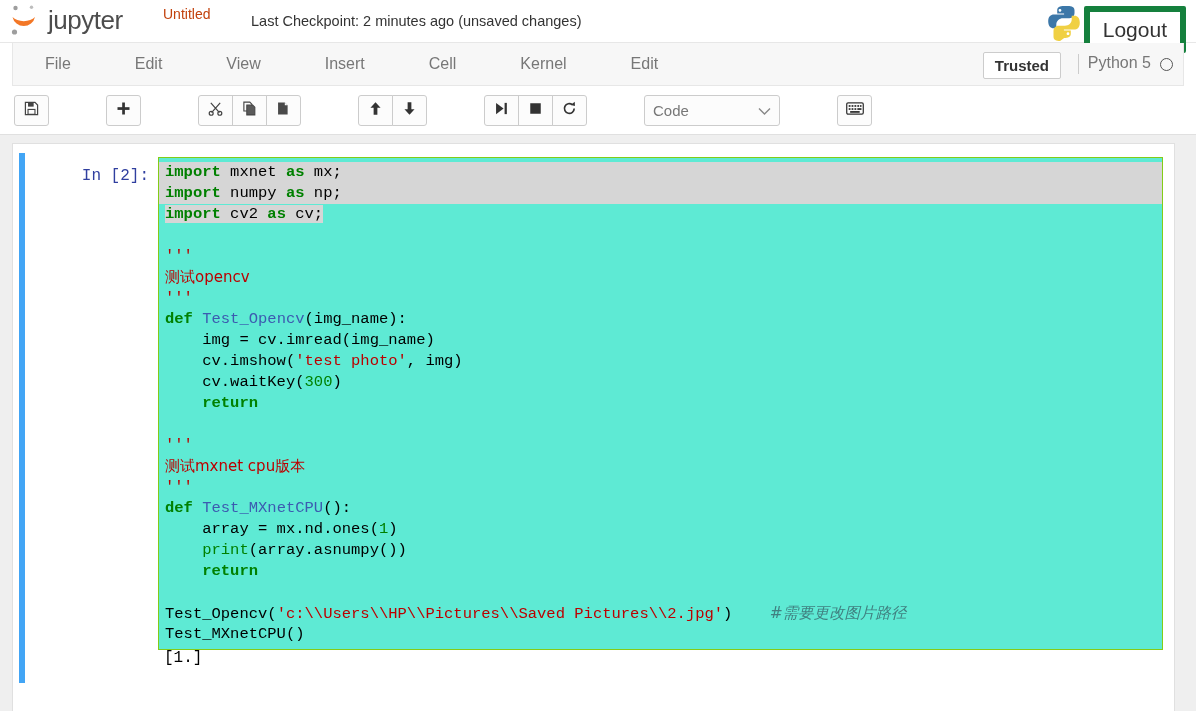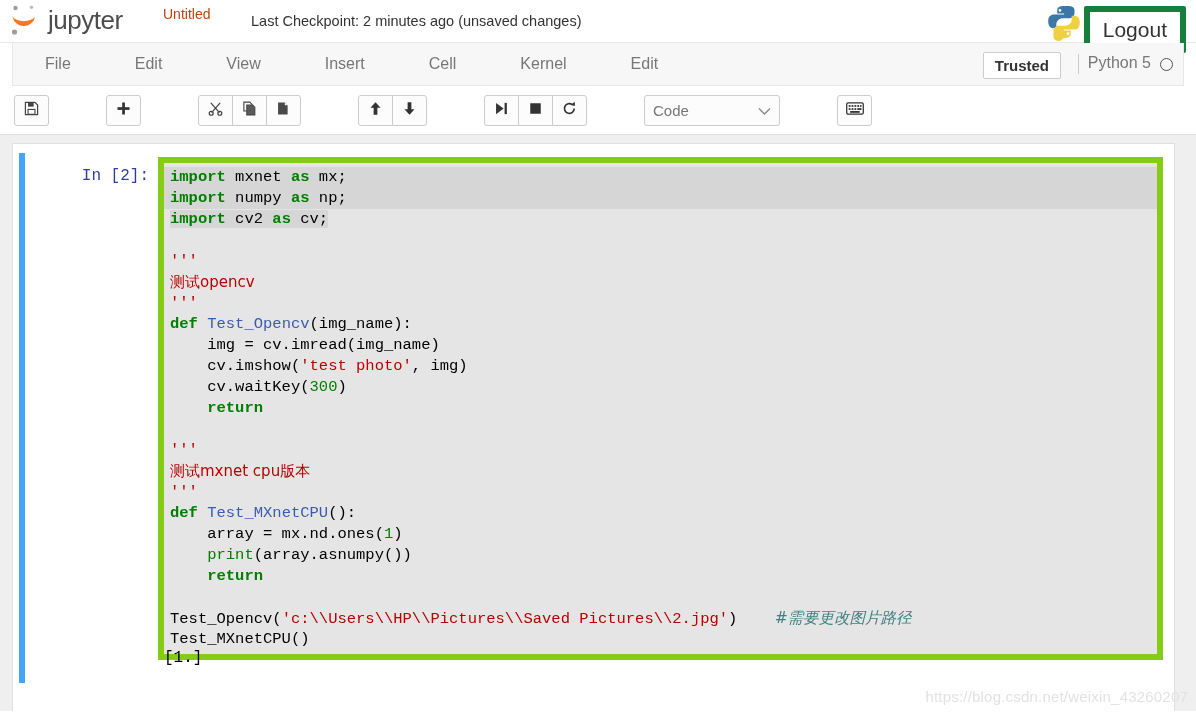--- a/index.html
+++ b/index.html
@@ -146,22 +146,22 @@
   .prompt {
     position: absolute; left: 50px; top: 14px;
     width: 80px; text-align: right;
     font-family: "Liberation Mono", monospace;
     font-size: 16px; color: #303f9f;
     white-space: pre;
   }
   .input-area {
     position: absolute; left: 139px; top: 4px;
     width: 1005px;
-    background: #e5e5e5;
-    border: 6px solid #84cc16;
+    background: #5eead4;
+    border: 1px solid #84cc16;
     padding: 4px 0 4px 0;
   }
   .code {
     font-family: "Liberation Mono", monospace;
     font-size: 15.5px;
     line-height: 21px;
     color: #000000;
     white-space: pre;
     padding-left: 6px;
   }
@@ -378,14 +378,13 @@
       <div class="prompt">In [2]:</div>
 
       <div class="input-area">
         <div class="code"><span class="ln sel-full"><span class="kw">import</span> mxnet <span class="kw">as</span> mx;</span><span class="ln sel-full"><span class="kw">import</span> numpy <span class="kw">as</span> np;</span><span class="ln"><span class="sel"><span class="kw">import</span> cv2 <span class="kw">as</span> cv;</span></span><span class="ln"> </span><span class="ln"><span class="str">'''</span></span><span class="ln"><span class="cjk">测试opencv</span></span><span class="ln"><span class="str">'''</span></span><span class="ln"><span class="kw">def</span> <span class="fn">Test_Opencv</span>(img_name):</span><span class="ln">    img = cv.imread(img_name)</span><span class="ln">    cv.imshow(<span class="str">'test photo'</span>, img)</span><span class="ln">    cv.waitKey(<span class="num">300</span>)</span><span class="ln">    <span class="kw">return</span></span><span class="ln"> </span><span class="ln"><span class="str">'''</span></span><span class="ln"><span class="cjk">测试mxnet cpu版本</span></span><span class="ln"><span class="str">'''</span></span><span class="ln"><span class="kw">def</span> <span class="fn">Test_MXnetCPU</span>():</span><span class="ln">    array = mx.nd.ones(<span class="num">1</span>)</span><span class="ln">    <span class="builtin">print</span>(array.asnumpy())</span><span class="ln">    <span class="kw">return</span></span><span class="ln"> </span><span class="ln">Test_Opencv(<span class="str">'c:\\Users\\HP\\Pictures\\Saved Pictures\\2.jpg'</span>)    <span class="comment">#需要更改图片路径</span></span><span class="ln">Test_MXnetCPU()</span></div>
       </div>
 
       <div class="output-area">[1.]</div>
     </div>
 
   </div>
-  <div class="watermark">https://blog.csdn.net/weixin_43260207</div>
 </div>
 
 </body></html>

